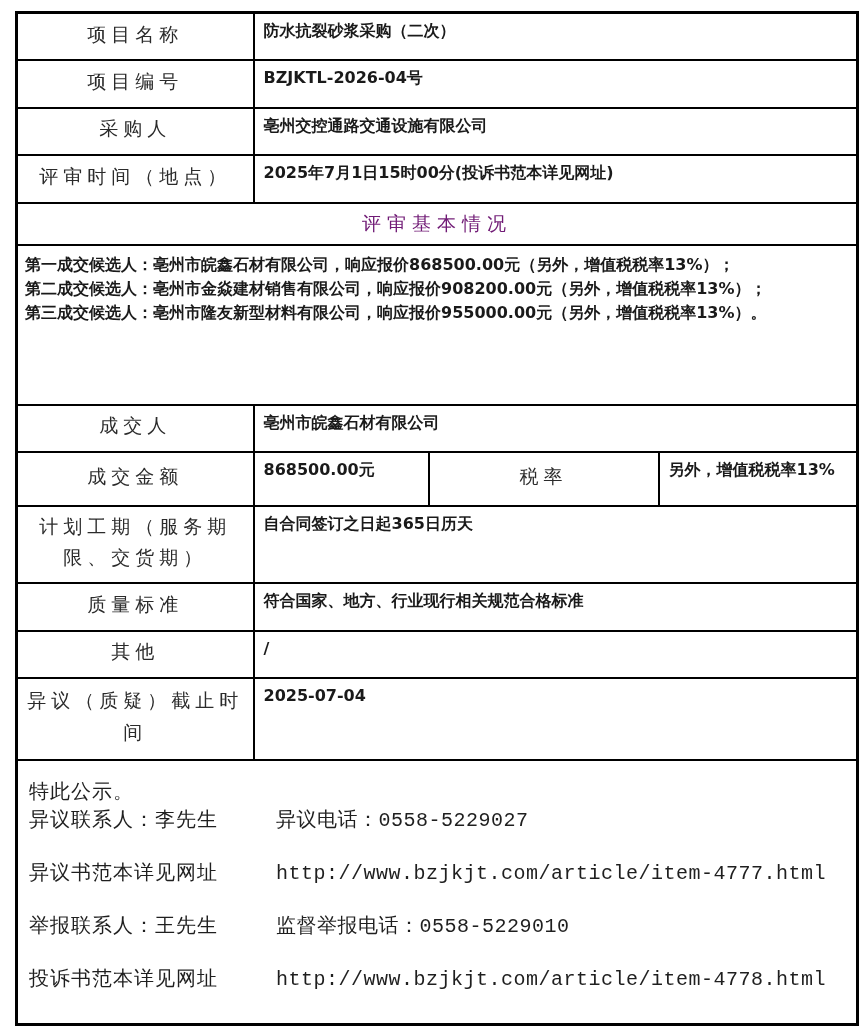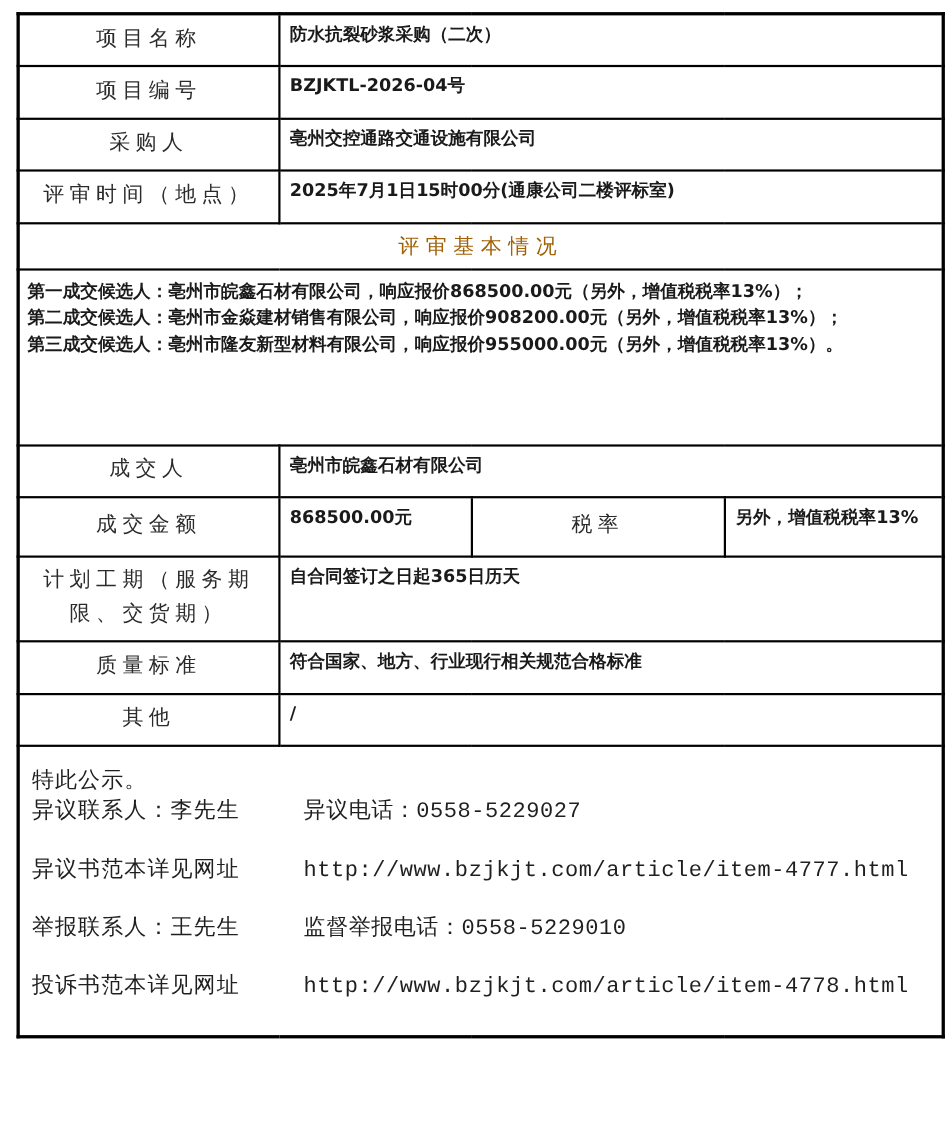--- a/index.html
+++ b/index.html
@@ -39,21 +39,21 @@
     color: #1a1a1a;
     vertical-align: top;
     text-align: left;
     padding: 6px 8px 0 9px;
     line-height: 1.35;
   }
   .section-header-cell {
     font-family: "Liberation Serif", "DejaVu Serif", serif;
     font-size: 19px;
     letter-spacing: 6px;
-    color: #a16207;
+    color: #701a75;
     text-align: center;
     vertical-align: middle;
   }
   .candidates-cell {
     font-family: "DejaVu Sans", "Liberation Sans", sans-serif;
     font-size: 16px;
     font-weight: 600;
     color: #1a1a1a;
     vertical-align: top;
     padding: 7px 8px 0 7px;
@@ -96,21 +96,21 @@
     <tr>
       <td class="label-cell" style="height:48px">项目编号</td>
       <td class="value-cell" colspan="3">BZJKTL-2026-04号</td>
     </tr>
     <tr>
       <td class="label-cell" style="height:47px">采购人</td>
       <td class="value-cell" colspan="3">亳州交控通路交通设施有限公司</td>
     </tr>
     <tr>
       <td class="label-cell" style="height:48px">评审时间（地点）</td>
-      <td class="value-cell" colspan="3">2025年7月1日15时00分(通康公司二楼评标室)</td>
+      <td class="value-cell" colspan="3">2025年7月1日15时00分(投诉书范本详见网址)</td>
     </tr>
     <tr>
       <td class="section-header-cell" style="height:42px" colspan="4">评审基本情况</td>
     </tr>
     <tr>
       <td class="candidates-cell" style="height:160px" colspan="4">
         <div class="candidate-line">第一成交候选人：亳州市皖鑫石材有限公司，响应报价868500.00元（另外，增值税税率13%）；</div>
         <div class="candidate-line">第二成交候选人：亳州市金焱建材销售有限公司，响应报价908200.00元（另外，增值税税率13%）；</div>
         <div class="candidate-line">第三成交候选人：亳州市隆友新型材料有限公司，响应报价955000.00元（另外，增值税税率13%）。</div>
       </td>
@@ -131,20 +131,24 @@
     </tr>
     <tr>
       <td class="label-cell" style="height:48px">质量标准</td>
       <td class="value-cell" colspan="3">符合国家、地方、行业现行相关规范合格标准</td>
     </tr>
     <tr>
       <td class="label-cell" style="height:47px">其他</td>
       <td class="value-cell" colspan="3">/</td>
     </tr>
     <tr>
+      <td class="label-cell" style="height:82px">异议（质疑）截止时间</td>
+      <td class="value-cell" colspan="3">2025-07-04</td>
+    </tr>
+    <tr>
       <td class="footer-cell" style="height:265px" colspan="4">
         <div class="footer-notice">特此公示。</div>
         <div class="footer-line">
           <span class="f-left">异议联系人：李先生</span>
           <span class="f-right">异议电话：0558-5229027</span>
         </div>
         <div class="footer-line">
           <span class="f-left">异议书范本详见网址</span>
           <span class="f-right">http://www.bzjkjt.com/article/item-4777.html</span>
         </div>

